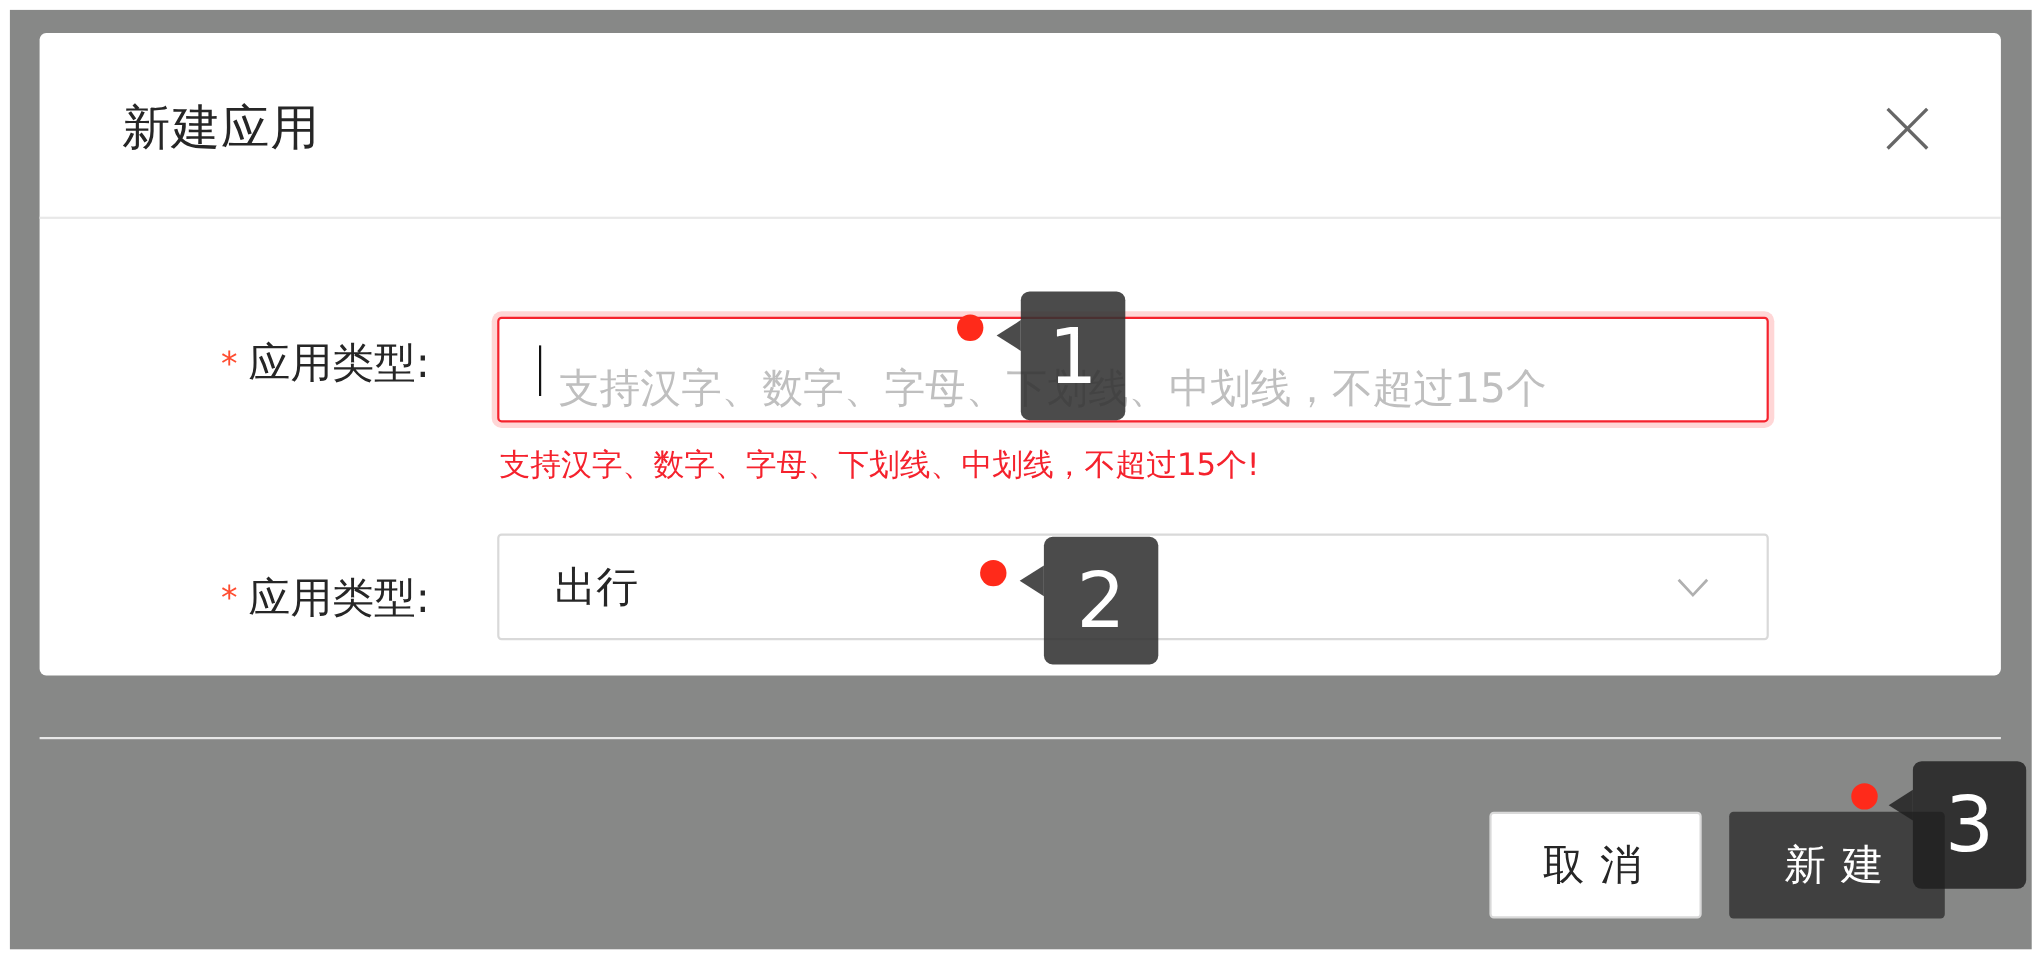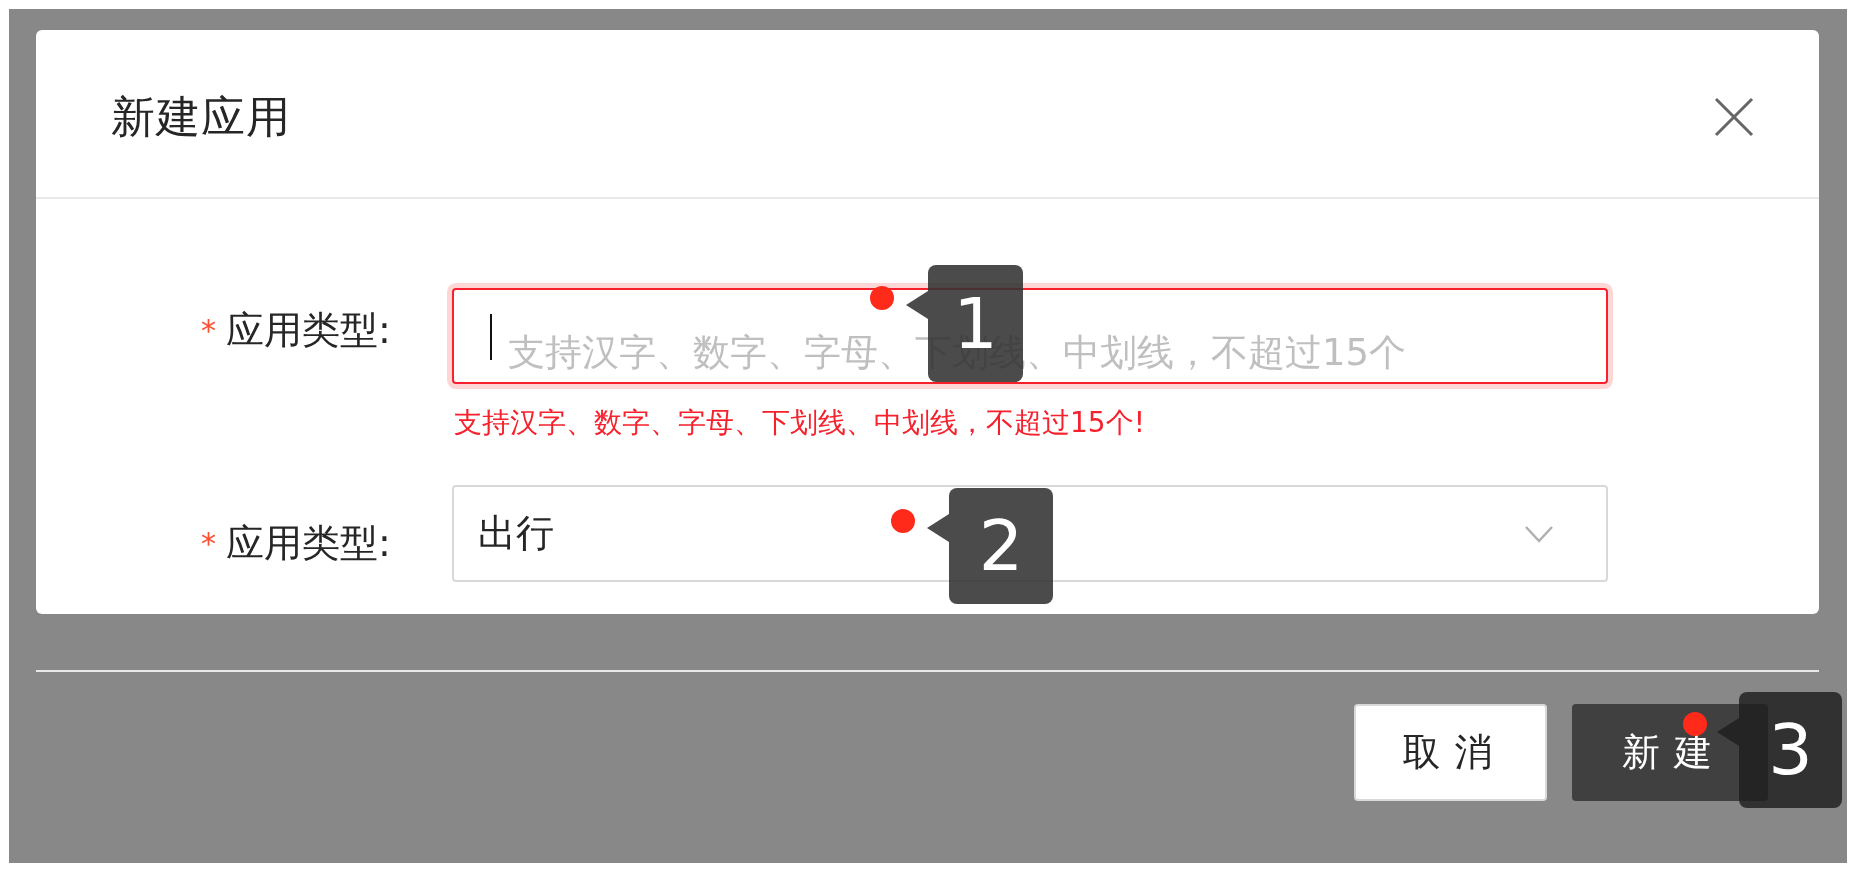--- a/index.html
+++ b/index.html
@@ -132,38 +132,38 @@
       width: 1156px;
       height: 97px;
       border: 2px solid #d9d9d9;
       border-radius: 4px;
       box-sizing: border-box;
       background: #fff;
       cursor: pointer;
     }
     .select-value {
       position: absolute;
-      left: 24px;
+      left: 50px;
       top: 22px;
       font-size: 38px;
       line-height: 48px;
       color: #262626;
     }
     .select-chevron {
       position: absolute;
       right: 50px;
       top: 30px;
       width: 34px;
       height: 34px;
     }
     .select-chevron svg { width: 34px; height: 34px; display: block; }
 
     .btn {
       position: absolute;
-      top: 674px;
+      top: 708px;
       height: 97px;
       border-radius: 4px;
       box-sizing: border-box;
       font-size: 38px;
       letter-spacing: 14px;
       display: flex;
       align-items: center;
       justify-content: center;
       cursor: pointer;
       font-family: "DejaVu Sans", "Liberation Sans", sans-serif;

